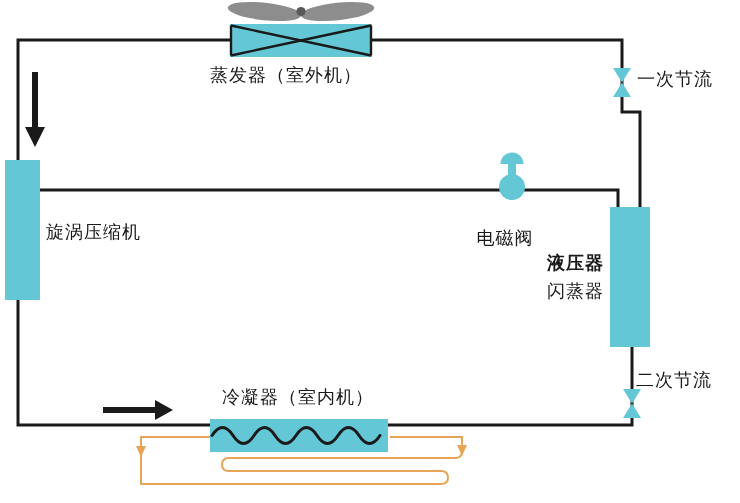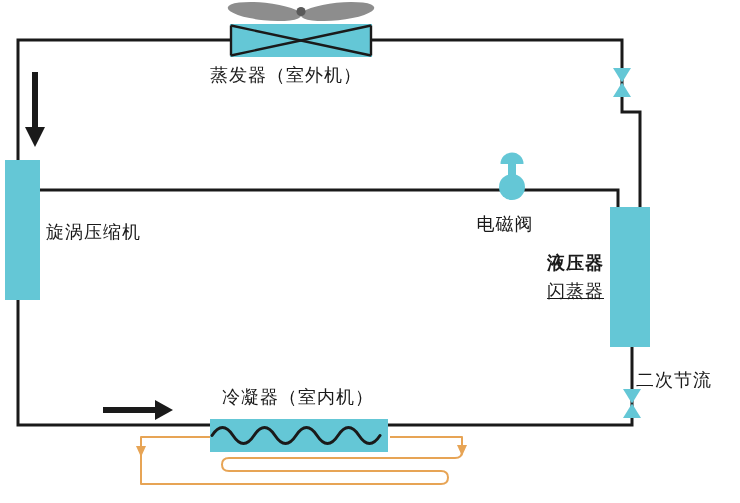--- a/index.html
+++ b/index.html
@@ -86,26 +86,27 @@
       <polygon points="25,127 45,127 35,147"></polygon>
     </g>
     <g class="ink-fill">
       <rect x="103" y="407" width="53" height="6"></rect>
       <polygon points="155,400 155,420 173,410"></polygon>
     </g>
   </svg>
 
   <div class="lbl" style="left:194px;top:64px;width:184px;text-align:center;">蒸发器（室外机）</div>
 
+  <div class="lbl" style="left:637px;top:68px;">一次节流</div>
 
 
-  <div class="lbl" style="left:455px;top:213px;width:100px;text-align:center;">电磁阀</div>
+  <div class="lbl" style="left:455px;top:227px;width:100px;text-align:center;">电磁阀</div>
 
   <div class="lbl" style="left:46px;top:221px;">旋涡压缩机</div>
 
   <div class="lbl" style="left:547px;top:252px;font-weight:bold;">液压器</div>
 
-  <div class="lbl" style="left:547px;top:280px;text-decoration:underline;">闪蒸器</div>
+  <div class="lbl" style="left:547px;top:280px;">闪蒸器</div>
 
   <div class="lbl" style="left:636px;top:369px;">二次节流</div>
 
   <div class="lbl" style="left:204px;top:378px;width:188px;text-align:center;margin-top:8px;">冷凝器（室内机）</div>
 </div>
 
 </body></html>

